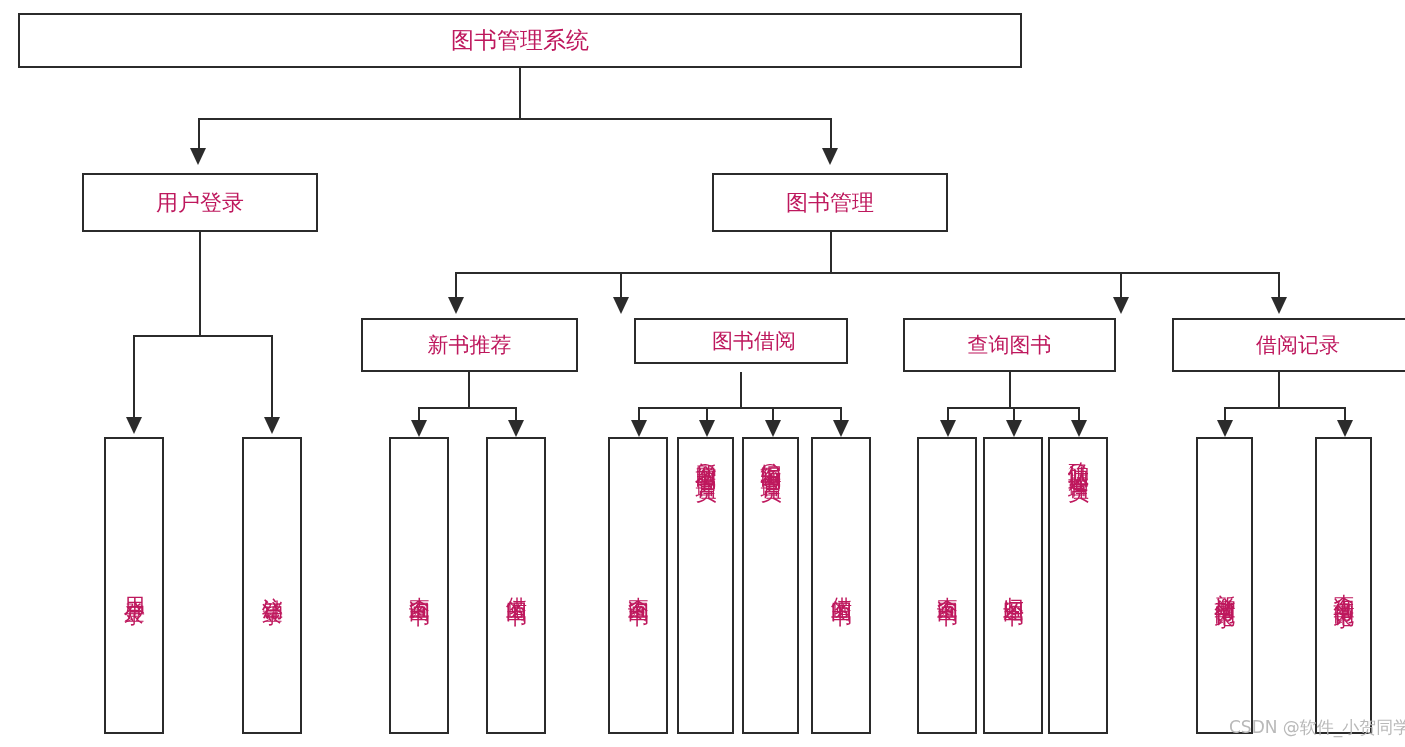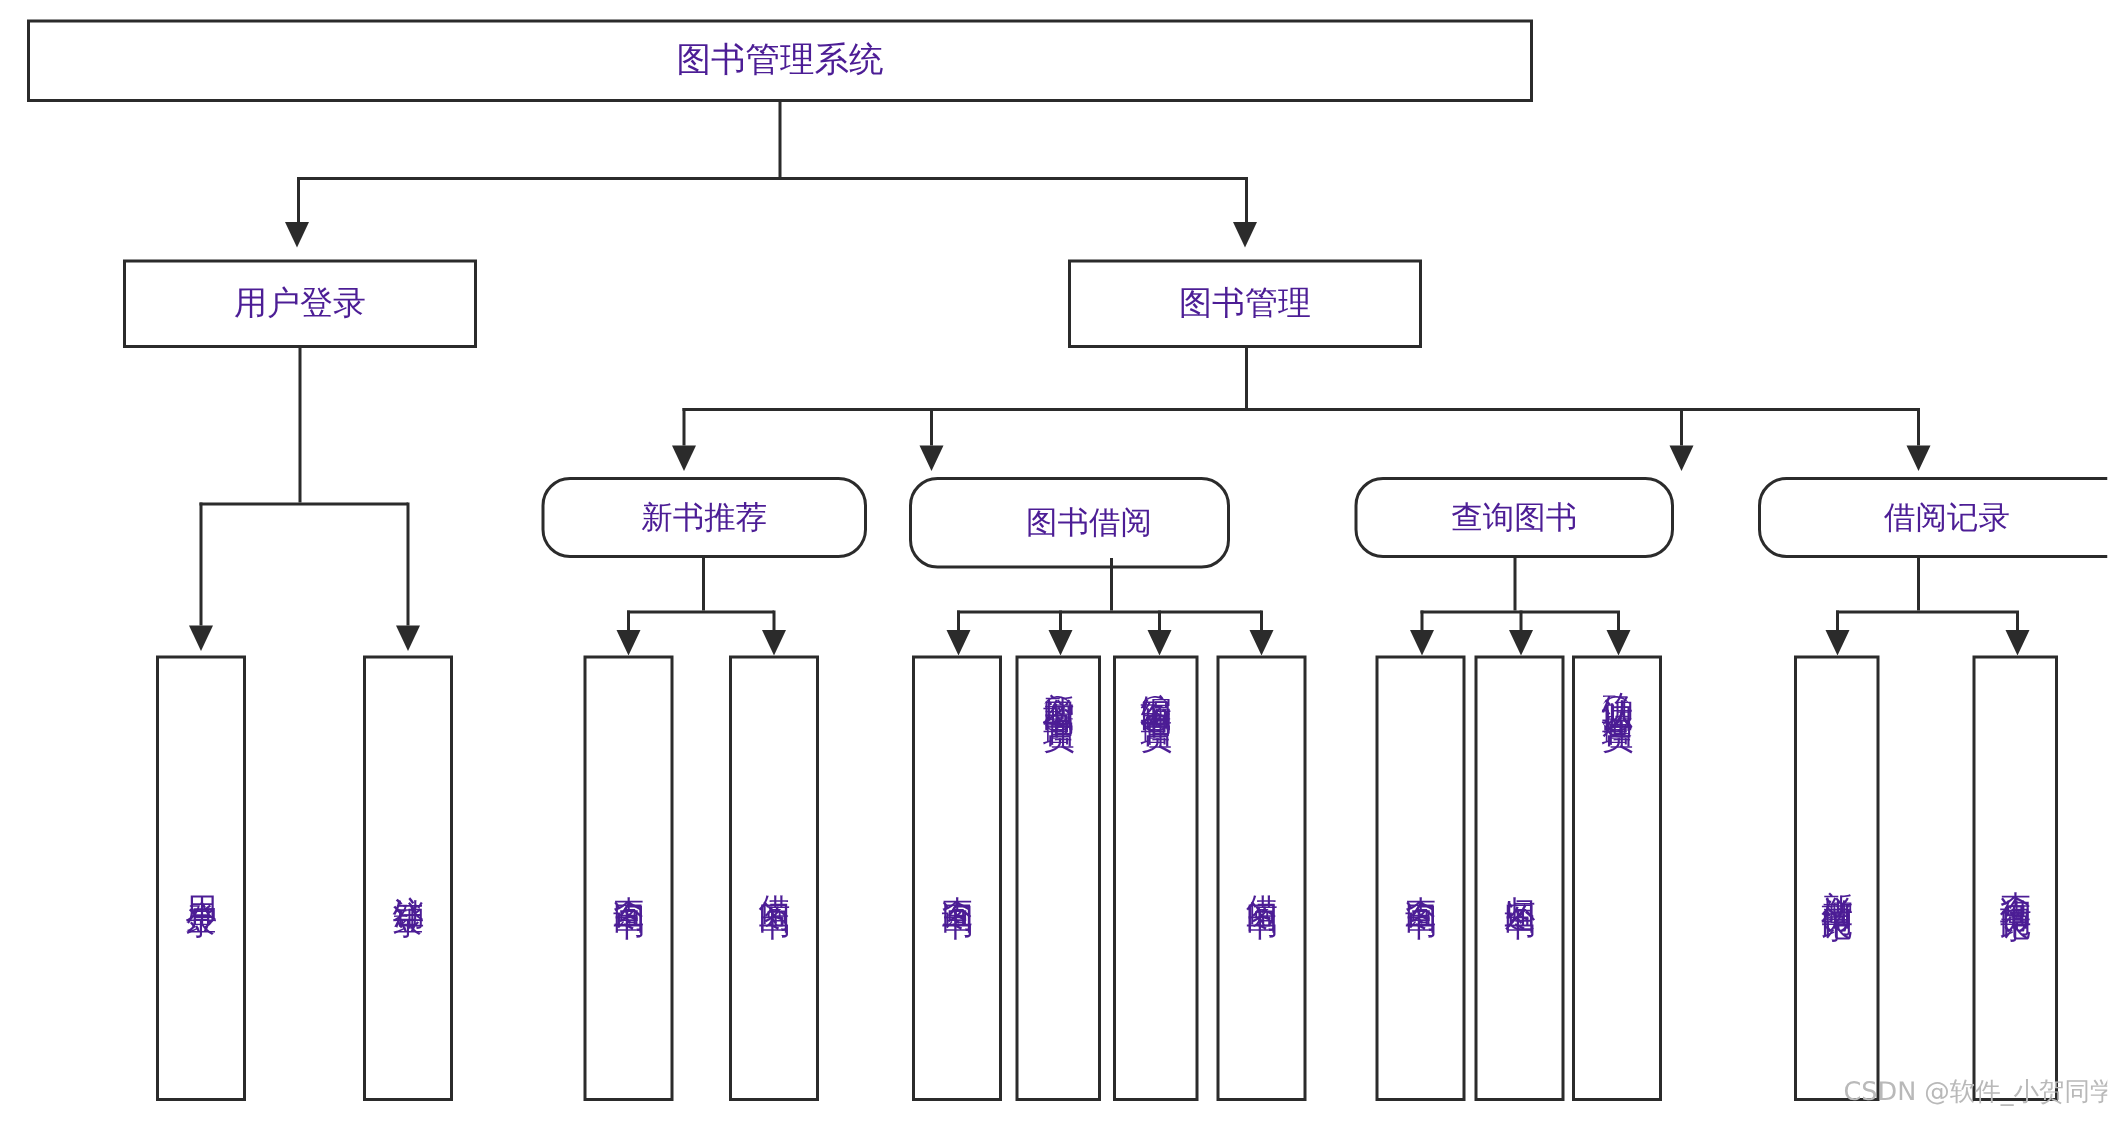--- a/index.html
+++ b/index.html
@@ -17,32 +17,31 @@
   }
   
   .node {
     position: absolute;
     box-sizing: border-box;
     border: 2.5px solid #2b2b2b;
     background: #ffffff;
     display: flex;
     align-items: center;
     justify-content: center;
-    color: #4c1d95;
+    color: #be185d;
     line-height: 1.18;
   }
   .node.root {
     font-size: 23px;
   }
   .node.tier1 {
     font-size: 22px;
   }
   .node.tier2 {
     font-size: 21px;
-    border-radius: 19px;
   }
   
   .node.leaf {
     font-size: 21px;
     writing-mode: vertical-rl;
     text-orientation: upright;
     letter-spacing: 3px;
     padding-top: 6px;
     padding-bottom: 6px;
     white-space: nowrap;
@@ -120,21 +119,21 @@
   <div class="vline" style="left:1120px; top:272px; height:25px;"></div>
   <div class="vline" style="left:1278px; top:272px; height:25px;"></div>
   <div class="arrow" style="left:448px; top:297px;"></div>
   <div class="arrow" style="left:613px; top:297px;"></div>
   <div class="arrow" style="left:1113px; top:297px;"></div>
   <div class="arrow" style="left:1271px; top:297px;"></div>
 
   <div class="node tier2" style="left:361px; top:318px; width:217px; height:54px;">
     <span class="txt">新书推荐</span>
   </div>
-  <div class="node tier2" style="left:606px; top:318px; width:214px; height:61px;padding-left:26px;">
+  <div class="node tier2" style="left:634px; top:318px; width:214px; height:46px;padding-left:26px;">
     <span class="txt">图书借阅</span>
   </div>
   <div class="node tier2" style="left:903px; top:318px; width:213px; height:54px;">
     <span class="txt">查询图书</span>
   </div>
   <div class="node tier2" style="left:1172px; top:318px; width:252px; height:54px;">
     <span class="txt">借阅记录</span>
   </div>
 
   <div class="vline" style="left:468px; top:372px; height:35px;"></div>

